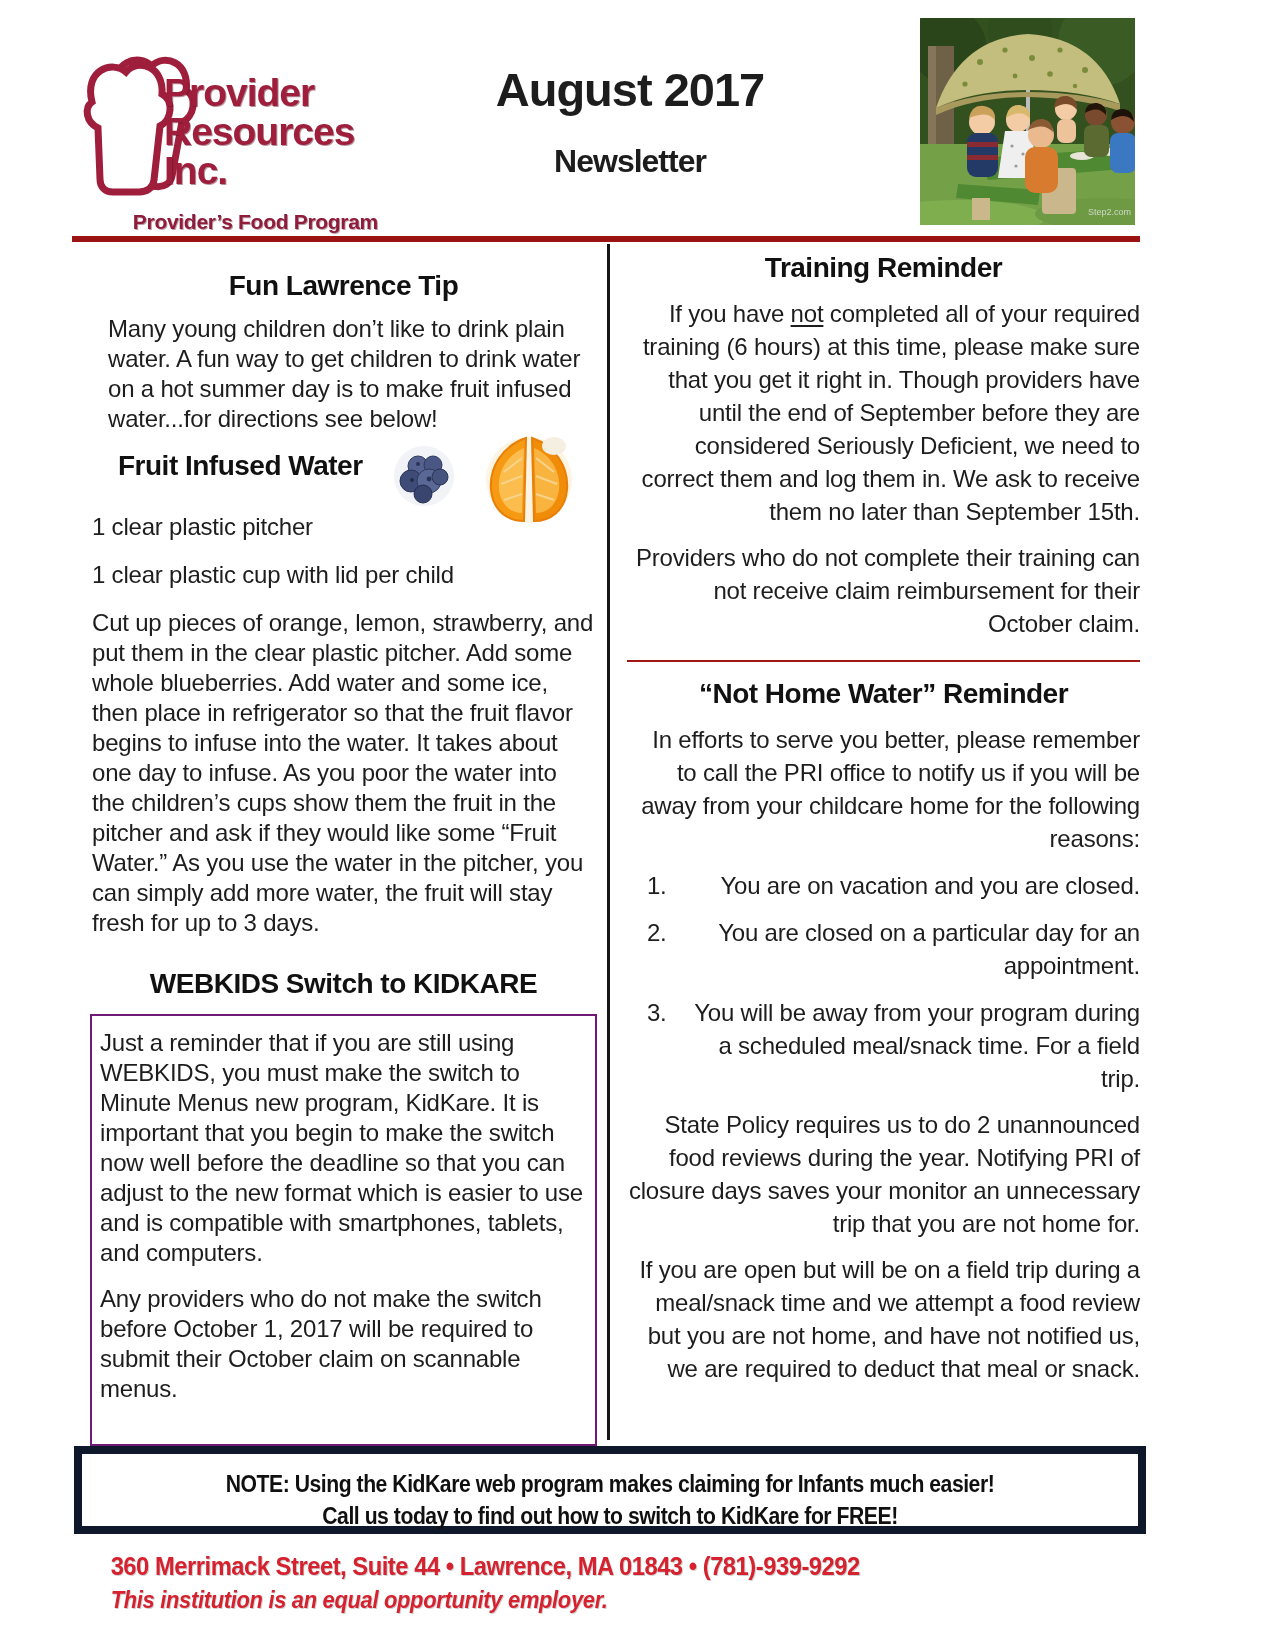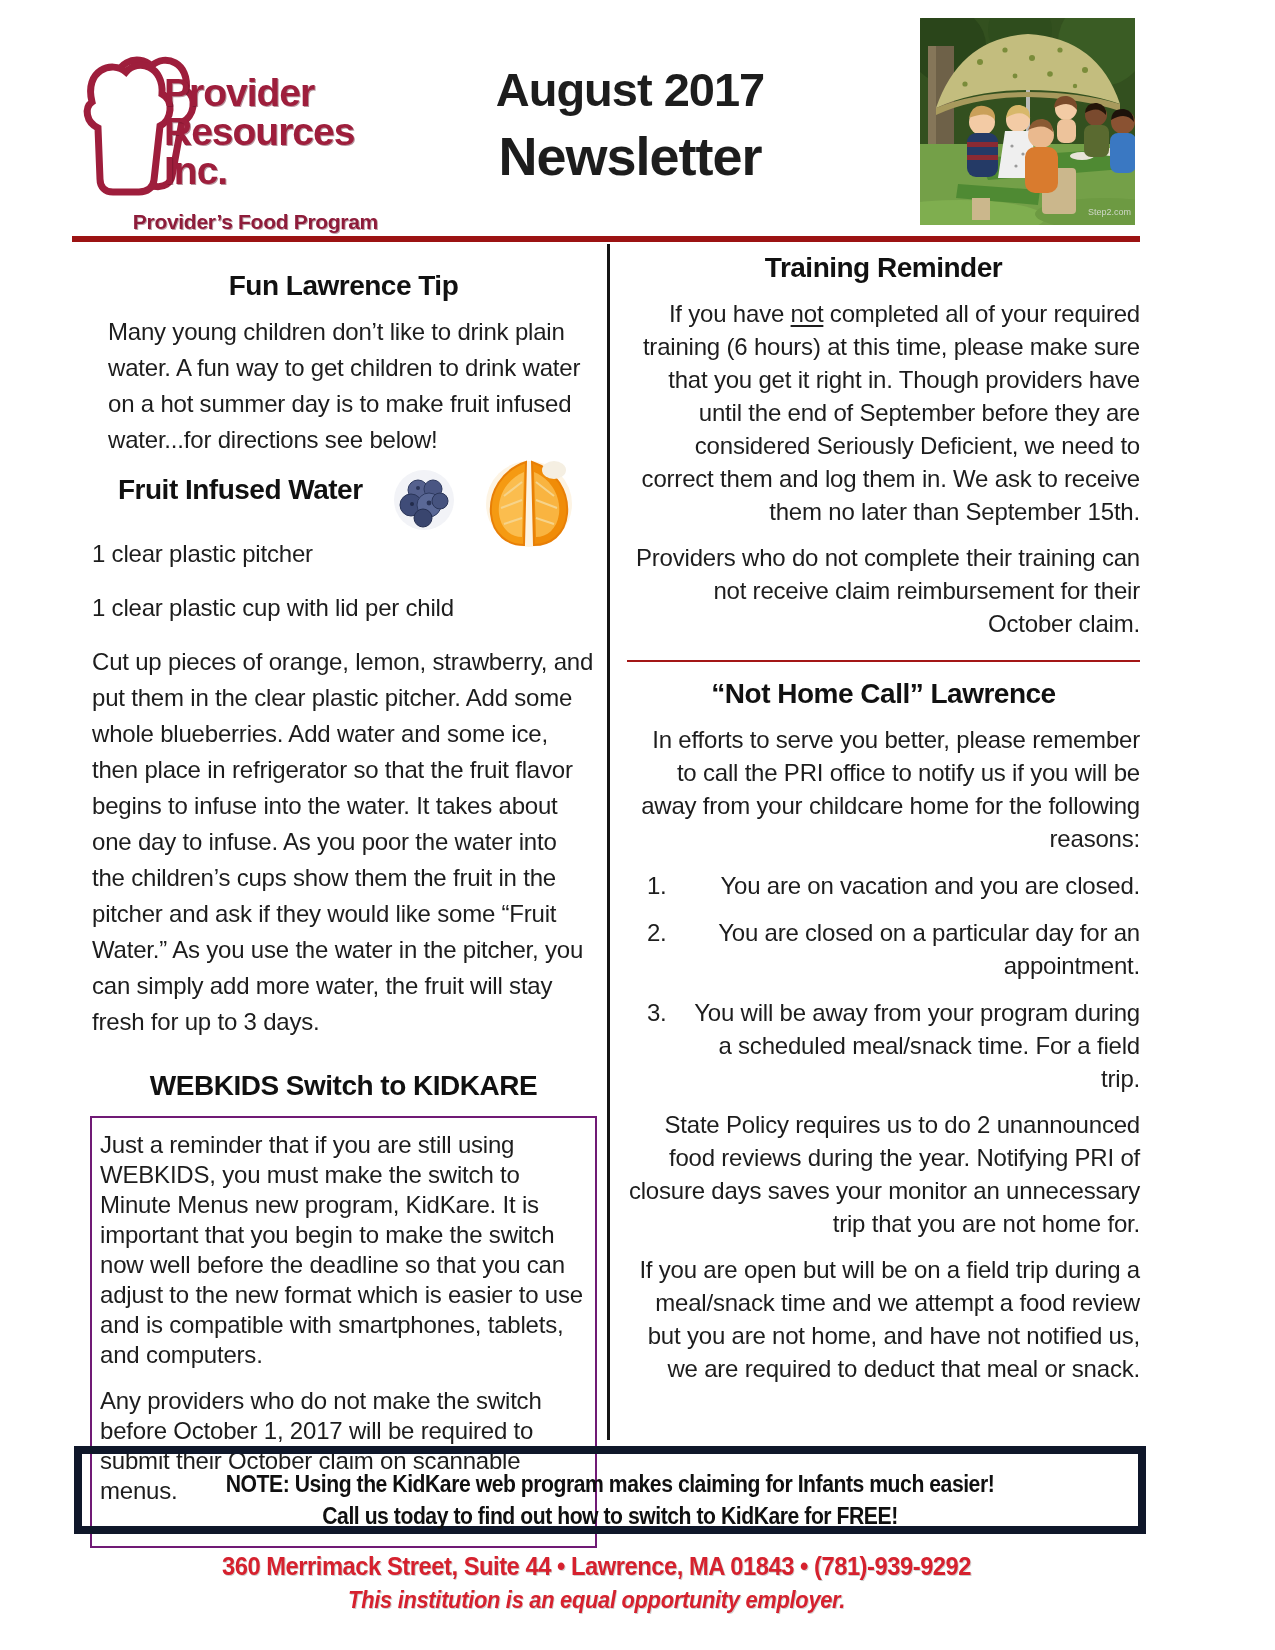--- a/index.html
+++ b/index.html
@@ -14,33 +14,33 @@
     font-family:"Liberation Sans", sans-serif; font-weight:bold;
     fill:#9e1e3c; letter-spacing:-1px;
     filter:drop-shadow(1.5px 1.5px 0 rgba(90,15,35,.45));
   }
   .logo-tagline {
     margin:4px 0 0 30px; font-size:21px; font-weight:bold; color:#8e1c3a;
     text-shadow:1px 1px 0 rgba(90,15,35,.4); letter-spacing:-0.3px;
   }
   .title-block { position:absolute; left:420px; top:62px; width:420px; text-align:center; }
   .title-month { font-size:47px; font-weight:800; letter-spacing:-1px; }
-  .title-word  { font-size:54px; font-weight:800; letter-spacing:-1px; margin-top:8px; }
+  .title-word  { font-size:32px; font-weight:800; letter-spacing:-1px; margin-top:26px; }
   .photo { position:absolute; left:920px; top:18px; width:215px; height:207px; }
   .photo-watermark {
     position:absolute; right:4px; bottom:8px; font-size:9px; color:rgba(230,230,230,.8);
   }
   .header-rule { position:absolute; left:72px; top:236px; width:1068px; height:6px; background:#9c1313; }
   .column-divider { position:absolute; left:607px; top:244px; width:3px; height:1196px; background:#161616; }
 
   
   .lc { position:absolute; left:90px; top:250px; width:507px; }
   .rc { position:absolute; left:627px; top:250px; width:513px; }
   h2 { font-size:28px; font-weight:700; color:#111; letter-spacing:-0.5px; }
-  .lc p { font-size:24px; line-height:36px; letter-spacing:-0.2px; }
+  .lc p { font-size:24px; line-height:30px; letter-spacing:-0.2px; }
   .rc p, .rc li { font-size:24px; line-height:33px; letter-spacing:-0.2px;text-align:right; }
 
   .h-center { text-align:center; }
   .hydration-heading { margin-top:20px; }
   .hydration-body { margin:12px 6px 0 18px; }
 
   .fruit-row { position:relative; margin-top:16px; height:44px; }
   .fruit-heading { margin-left:28px; display:inline-block; }
   .blueberries-img { position:absolute; left:302px; top:-6px; width:64px; height:64px; }
   .orange-img { position:absolute; left:394px; top:-18px; width:90px; height:92px; }
@@ -64,21 +64,21 @@
   .reasons li { margin-top:14px; padding-left:8px; }
 
   
   .note-box {
     position:absolute; left:74px; top:1446px; width:1072px; height:88px;
     border:8px solid #0f172a; text-align:center; padding-top:17px;
   }
   .note-line { font-size:23px; font-weight:bold; color:#101010; letter-spacing:-0.5px;
     transform:scaleX(0.92); }
   .note-line + .note-line { margin-top:5px; }
-  .page-footer { position:absolute; left:64px; top:1552px; width:1065px; text-align:center; }
+  .page-footer { position:absolute; left:84px; top:1552px; width:1065px; text-align:left; }
   .footer-address {
     font-size:25px; font-weight:bold; color:#d6212e; letter-spacing:-0.5px;
     text-shadow:1px 1px 0 rgba(120,120,120,.35); transform:scaleX(0.95);
   }
   .footer-motto {
     margin-top:6px; font-size:23px; font-weight:bold; font-style:italic; color:#d6212e;
     letter-spacing:-0.3px; text-shadow:1px 1px 0 rgba(120,120,120,.35); transform:scaleX(0.95);
   }
 </style>
 </head>
@@ -212,21 +212,21 @@
     </div>
   </main>
 
   <aside class="rc">
     <h2 class="h-center training-heading">Training Reminder</h2>
     <p class="para"><span>If you have </span><span class="underlined">not</span><span> completed all of your required training (6 hours) at this time, please make sure that you get it right in. Though providers have until the end of September before they are considered Seriously Deficient, we need to correct them and log them in. We ask to receive them no later than September 15th.</span></p>
     <p class="para">Providers who do not complete their training can not receive claim reimbursement for their October claim.</p>
 
     <hr class="section-rule">
 
-    <h2 class="h-center nothome-heading">“Not Home Call” Lawrence</h2>
+    <h2 class="h-center nothome-heading">“Not Home Water” Reminder</h2>
     <p class="para">In efforts to serve you better, please remember to call the PRI office to notify us if you will be away from your childcare home for the following reasons:</p>
     <ol class="reasons">
       <li>You are on vacation and you are closed.</li>
       <li>You are closed on a particular day for an appointment.</li>
       <li>You will be away from your program during a scheduled meal/snack time. For a field trip.</li>
     </ol>
     <p class="para">State Policy requires us to do 2 unannounced food reviews during the year.  Notifying PRI of closure days saves your monitor an unnecessary trip that you are not home for.</p>
     <p class="para">If you are open but will be on a field trip during a meal/snack time and we attempt a food review but you are not home, and have not notified us, we are required to deduct that meal or snack.</p>
   </aside>
 

